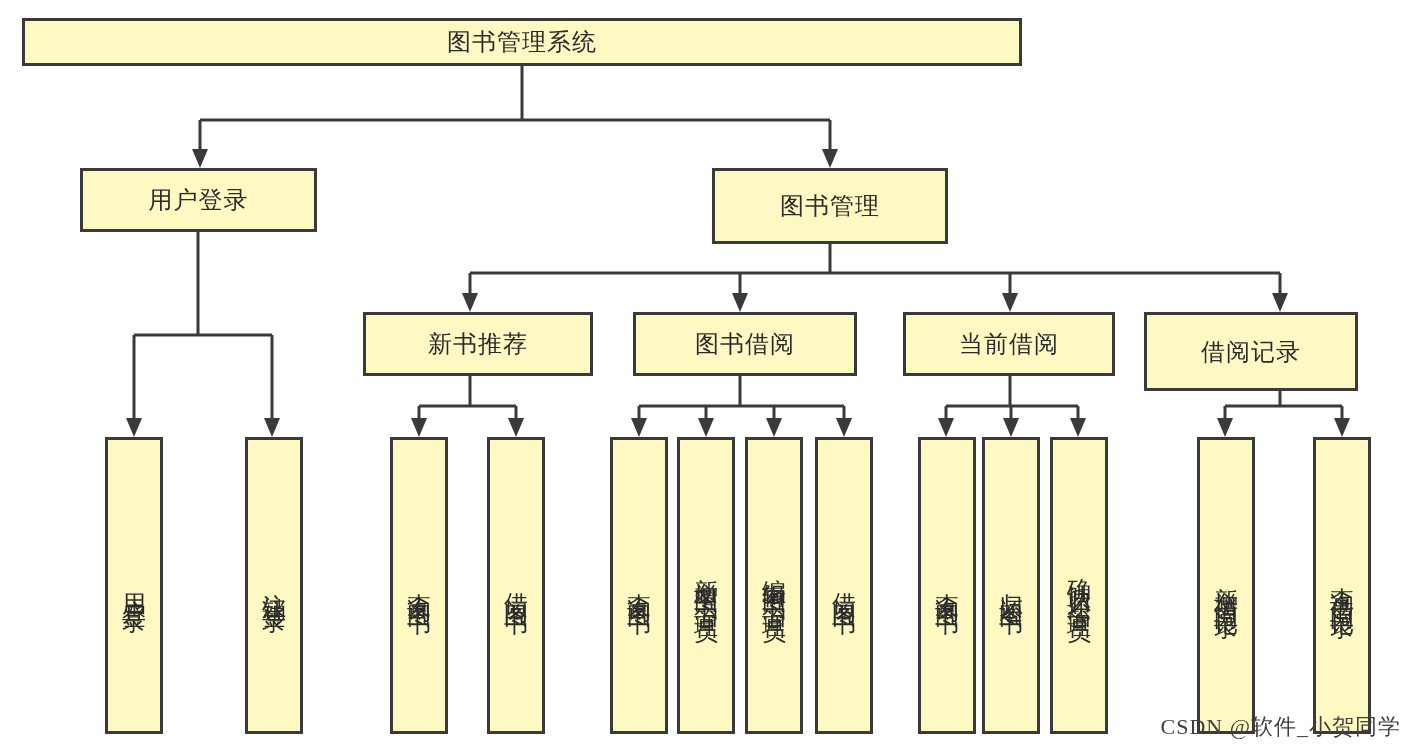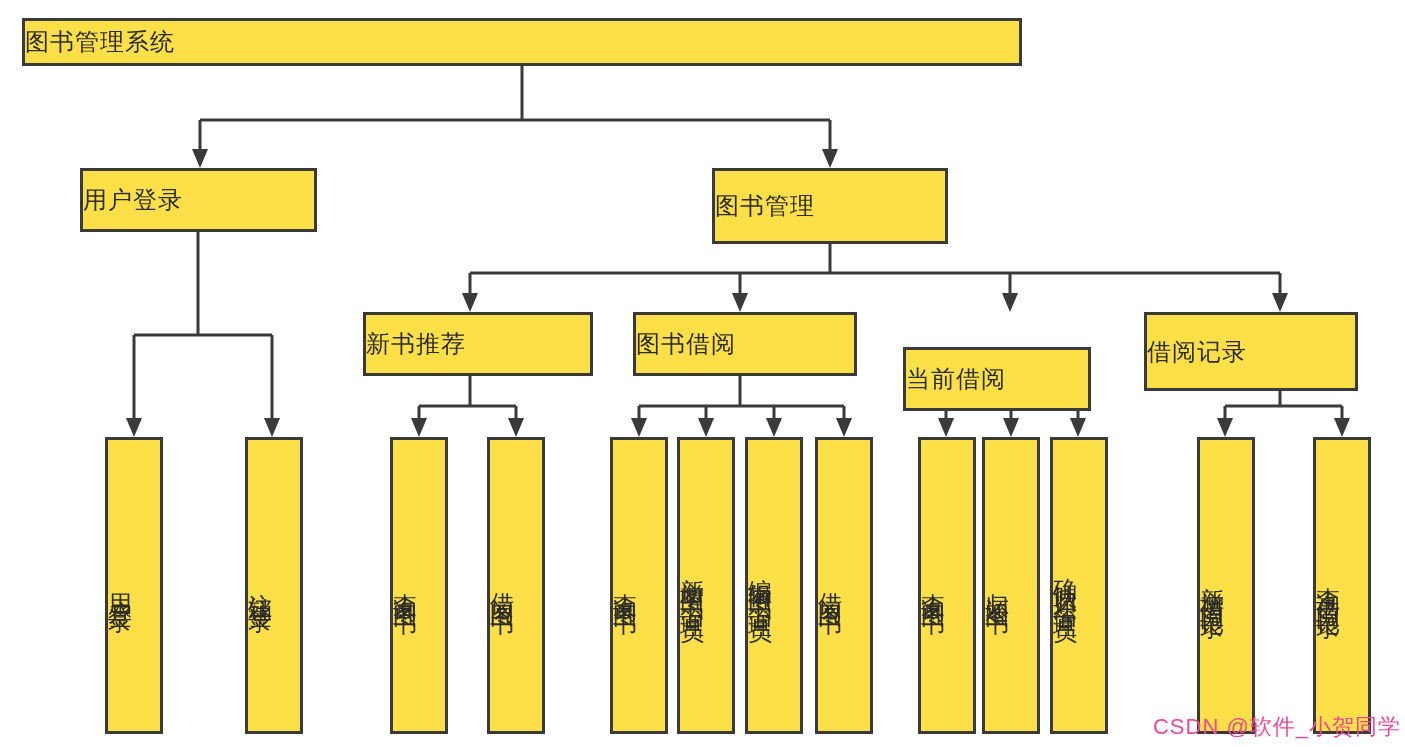--- a/index.html
+++ b/index.html
@@ -3,42 +3,44 @@
 <meta charset="utf-8">
 <style>
   html,body{margin:0;padding:0;background:#ffffff;}
   body{font-family:"Liberation Sans","DejaVu Sans",sans-serif;}
   #stage{position:relative;width:1405px;height:747px;background:#ffffff;overflow:hidden;}
   #wires{position:absolute;left:0;top:0;width:1405px;height:747px;}
   .box{
     position:absolute;
     box-sizing:border-box;
     border:3px solid #3a3a3a;
-    background:#fde047;
+    background:#fef9c3;
     display:flex;
     align-items:center;
+    justify-content:center;
     color:#2b2b2b;
   }
   .hlabel{font-size:24px;letter-spacing:1px;white-space:nowrap;}
   .vlabel{
     writing-mode:vertical-rl;
     font-size:24px;
     letter-spacing:6px;
     line-height:1;
     white-space:nowrap;
   }
   #watermark{
     position:absolute;
     right:4px;
     top:712px;
     font-size:22px;
-    color:#ec4899;
+    color:#404040;
     letter-spacing:1px;
     white-space:nowrap;
     z-index:5;
+    font-family:Liberation Serif, serif;
   }
 </style>
 </head>
 <body>
 
 <div id="stage">
 
   <svg id="wires" viewBox="0 0 1405 747" xmlns="http://www.w3.org/2000/svg">
     <g stroke="#3a3a3a" stroke-width="3" fill="none">
 
@@ -89,21 +91,21 @@
   <div class="box" style="left:712px;top:168px;width:236px;height:76px;">
     <span class="hlabel">图书管理</span>
   </div>
 
   <div class="box" style="left:363px;top:312px;width:230px;height:64px;">
     <span class="hlabel">新书推荐</span>
   </div>
   <div class="box" style="left:633px;top:312px;width:224px;height:64px;">
     <span class="hlabel">图书借阅</span>
   </div>
-  <div class="box" style="left:903px;top:312px;width:188px;height:64px;margin-top:35px;">
+  <div class="box" style="left:903px;top:312px;width:212px;height:64px;">
     <span class="hlabel">当前借阅</span>
   </div>
   <div class="box" style="left:1144px;top:312px;width:214px;height:79px;">
     <span class="hlabel">借阅记录</span>
   </div>
 
   <div class="box" style="left:105px;top:437px;width:58px;height:297px;">
     <span class="vlabel">用户登录</span>
   </div>
   <div class="box" style="left:245px;top:437px;width:58px;height:297px;">

